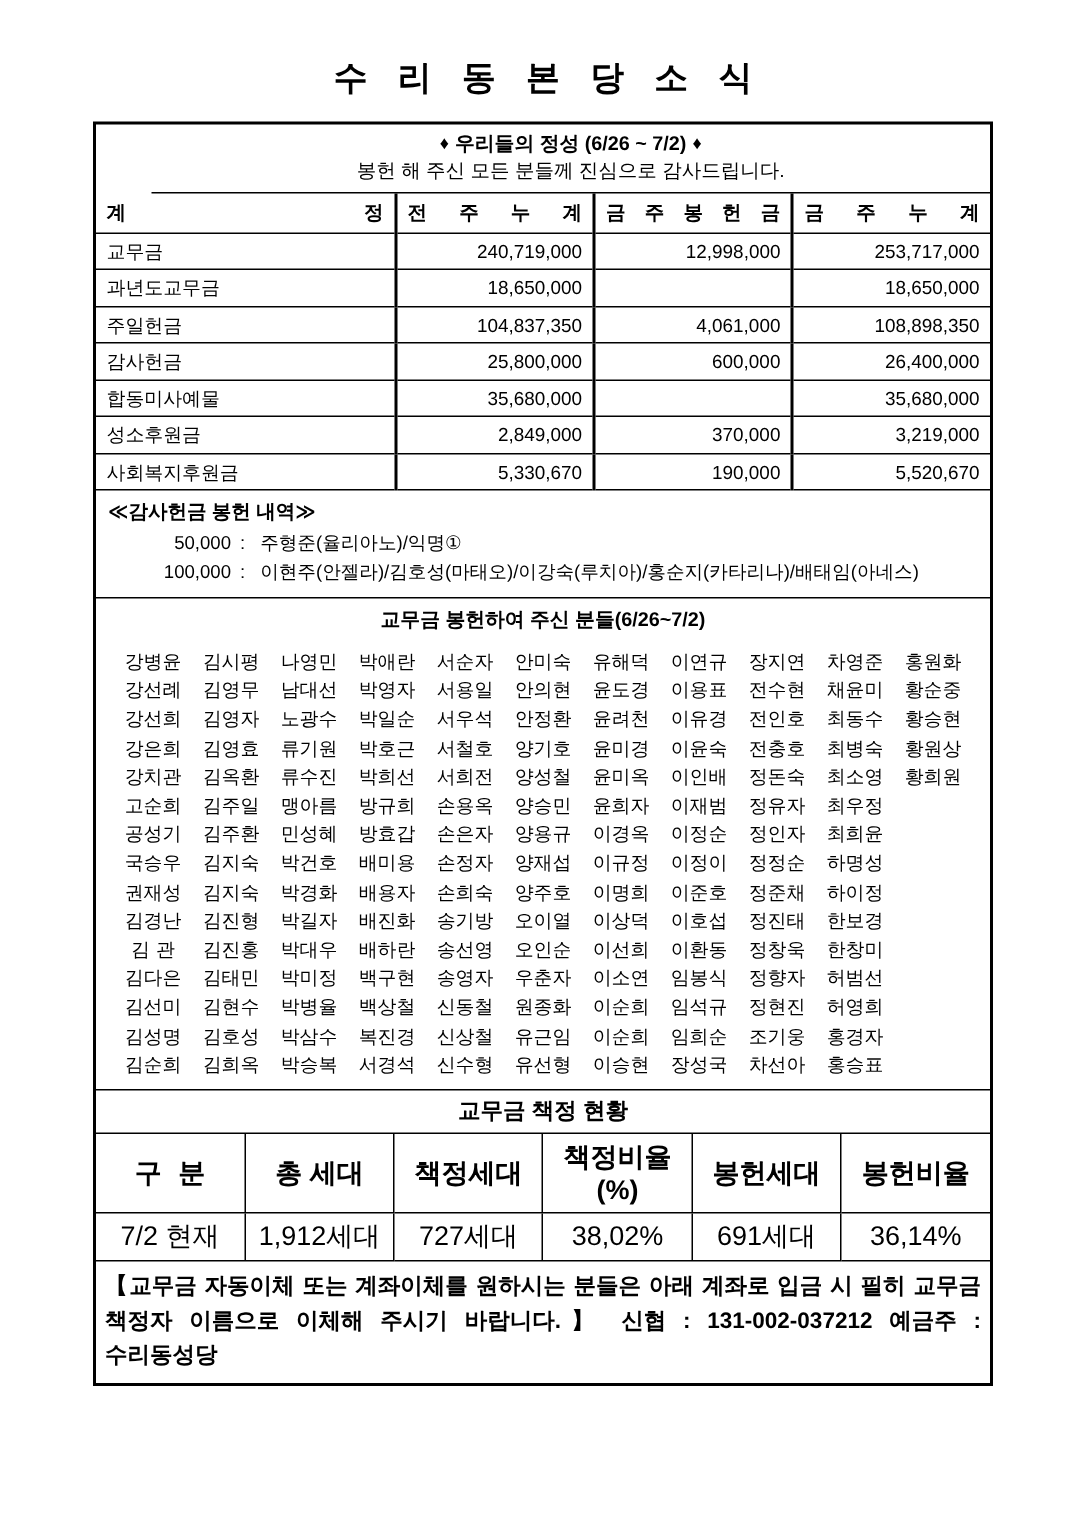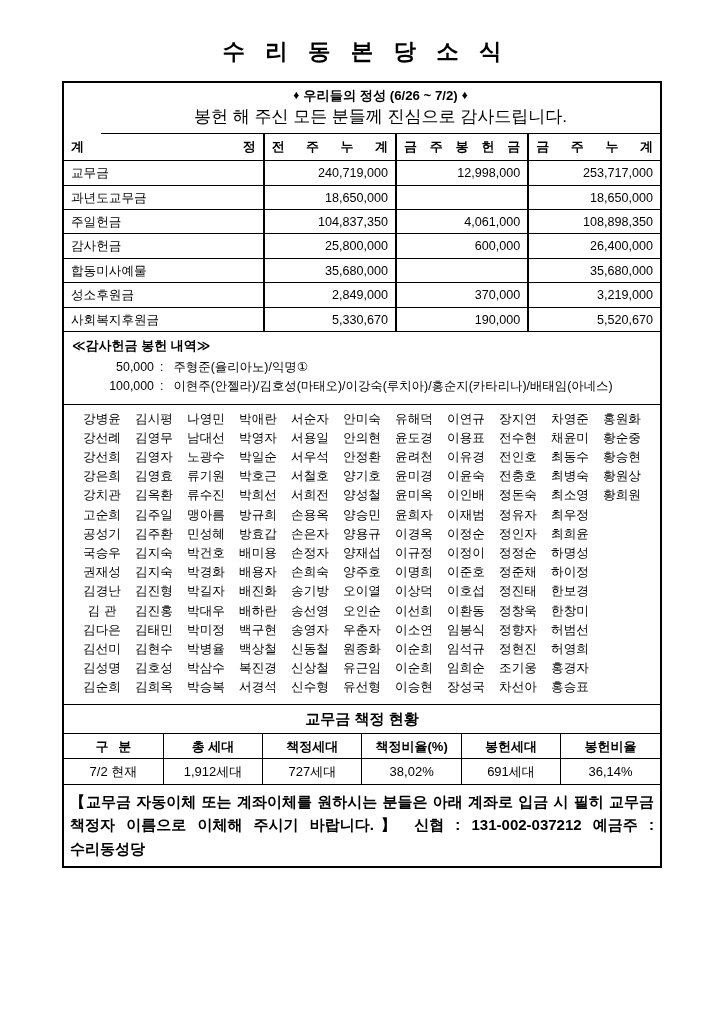--- a/index.html
+++ b/index.html
@@ -53,21 +53,21 @@
   }
   .band-title {
     text-align: center;
     font-weight: bold;
     font-size: 13.2px;
     padding: 5px 0 2px 0;
     line-height: 1.25;
   }
   .band-sub {
     text-align: center;
-    font-size: 17px;
+    font-size: 13px;
     padding: 0 0 5px 0;
     line-height: 1.3;
   }
   .diamond {
     font-size: 12px;
     vertical-align: 1px;
     padding: 0 4px;
   }
 
   
@@ -176,21 +176,21 @@
     font-weight: bold;
     font-size: 15px;
     padding: 5px 0 4px 0;
     border-bottom: 1.2px solid #000;
     line-height: 1.25;
   }
   table.assess {
     width: 100%;
     border-collapse: collapse;
     table-layout: fixed;
-    font-size: 13px;
+    font-size: 18px;
     text-align: center;
   }
   table.assess th, table.assess td {
     border-left: 1px solid #000;
     border-bottom: 1px solid #000;
     padding: 5px 2px 4px 2px;
     line-height: 1.2;
   }
   table.assess th:first-child, table.assess td:first-child {
     border-left: none;
@@ -324,20 +324,21 @@
         <span class="thanks-names">주형준(율리아노)/익명①</span>
       </div>
       <div class="thanks-line">
         <span class="thanks-amt">100,000</span>
         <span class="thanks-colon">:</span>
         <span class="thanks-names">이현주(안젤라)/김호성(마태오)/이강숙(루치아)/홍순지(카타리나)/배태임(아네스)</span>
       </div>
     </div>
 
     <div class="donors-wrap">
+      <div class="donors-head">교무금 봉헌하여 주신 분들(6/26~7/2)</div>
       <div class="donors-grid" id="donors-grid">
           <div class="donor">강병윤</div>
           <div class="donor">김시평</div>
           <div class="donor">나영민</div>
           <div class="donor">박애란</div>
           <div class="donor">서순자</div>
           <div class="donor">안미숙</div>
           <div class="donor">유해덕</div>
           <div class="donor">이연규</div>
           <div class="donor">장지연</div>

